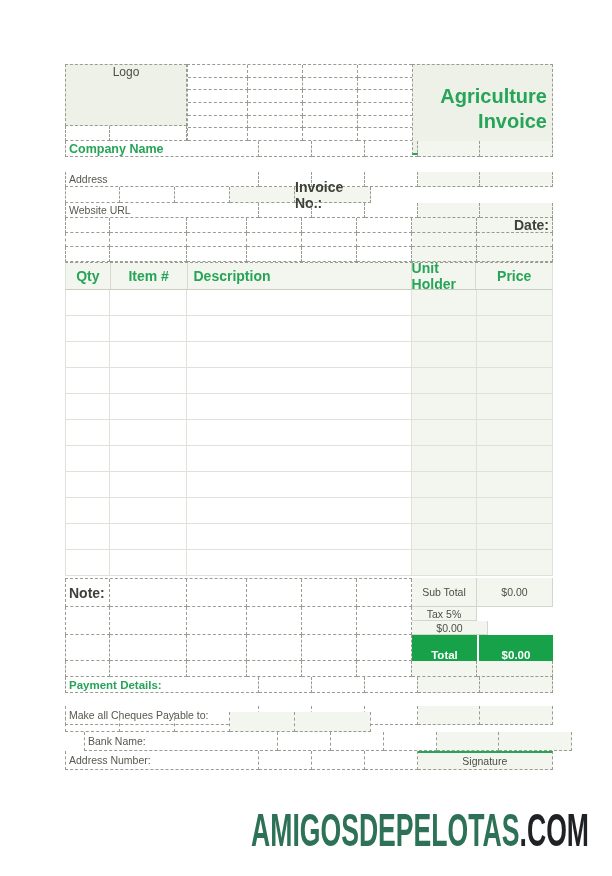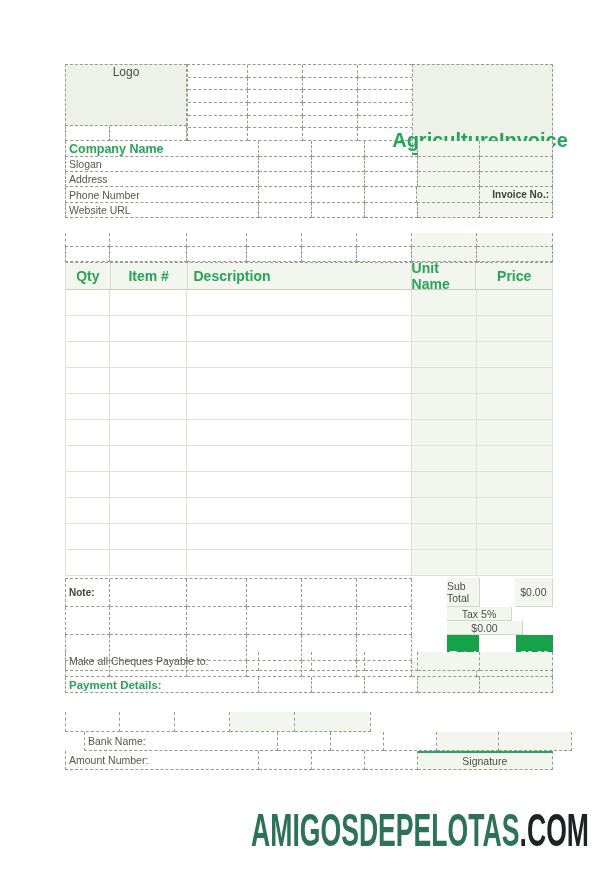--- a/index.html
+++ b/index.html
@@ -18,51 +18,51 @@
         font-family:"Liberation Sans", sans-serif;overflow:hidden;}
   .abs{position:absolute;box-sizing:border-box;}
   .r{position:absolute;left:65px;width:488px;display:flex;box-sizing:border-box;}
   .c{box-sizing:border-box;border-right:1px dashed var(--dash);border-bottom:1px dashed var(--dash);
      height:100%;display:flex;align-items:center;}
   .r .c:first-child{border-left:1px dashed var(--dash);}
   .wA{width:45px}.wB{width:77px}.wC{width:60px}.wD{width:55px}.wE{width:55px}.wF{width:55px}
   .wG{width:65px}.wH{width:76px}.wLab{width:202px}.wDesc{width:225px}.wGH{width:141px}
   .tint{background:var(--tint);}
   .lbl{font-size:10.5px;color:var(--txt);padding-left:3px;white-space:nowrap;}
-  .boldlbl{font-size:10px;font-weight:bold;color:var(--dark);}
+  .boldlbl{font-size:14px;font-weight:bold;color:var(--dark);}
   .rt{justify-content:flex-end;padding-right:3px;}
   
   .logo-box{left:65px;top:64px;width:122px;height:62px;background:var(--boxtint);
             border:1px dashed var(--dash);display:flex;align-items:flex-start;justify-content:center;
             font-size:12px;color:#4b4e47;}
   .mid-grid{left:187px;top:64px;width:225px;height:77px;display:grid;
             grid-template-columns:60px 55px 55px 55px;grid-template-rows:repeat(6,1fr);
             border-left:1px dashed var(--dash);border-top:1px dashed var(--dash);}
   .mid-grid div{border-right:1px dashed var(--dash);border-bottom:1px dashed var(--dash);}
   .title-box{left:412px;top:64px;width:141px;height:91px;background:var(--boxtint);
              border:1px dashed var(--dash);border-bottom:2px solid var(--green);
-             display:flex;flex-direction:row;justify-content:center;align-items:flex-end;
+             display:flex;flex-direction:column;justify-content:center;align-items:flex-end;
              padding-right:5px;color:var(--green);font-weight:bold;font-size:20px;line-height:25px;}
   .company-name{font-size:12.5px;font-weight:bold;color:var(--green);padding-left:3px;white-space:nowrap;}
   
   .thead{left:65px;top:262px;width:488px;height:28px;display:flex;background:var(--tint);
          border-top:1px dashed var(--dash);border-bottom:1px solid var(--hline);
          border-left:1px solid var(--line);border-right:1px solid var(--line);}
   .th{display:flex;align-items:center;justify-content:center;height:100%;box-sizing:border-box;
       border-right:1px solid #d6dacf;color:var(--green);font-weight:bold;font-size:14px;}
   .th:last-child{border-right:none;}
   .th.left{justify-content:flex-start;padding-left:6px;}
   .brow{position:absolute;left:65px;width:488px;height:26px;display:flex;box-sizing:border-box;}
   .bc{box-sizing:border-box;height:100%;border-right:1px solid var(--line);border-bottom:1px solid var(--line);}
   .brow .bc:first-child{border-left:1px solid var(--line);}
   
   .trow{position:absolute;left:412px;width:141px;display:flex;box-sizing:border-box;}
   .tcell{box-sizing:border-box;height:100%;display:flex;align-items:center;justify-content:center;
          background:var(--tint);border-bottom:1px solid #d2d7cc;border-right:1px solid #d2d7cc;
-         font-size:10.5px;color:#4b4e46;margin-left:35px;}
+         font-size:10.5px;color:#4b4e46;}
   .total-row .tcell{background:var(--total-green);color:#ffffff;font-weight:bold;font-size:11.5px;
                     border-bottom:none;border-right:none;}
   .total-row .tcell.val{border-left:2px solid #ffffff;}
   .green-bold{font-size:11.5px;font-weight:bold;color:var(--green);padding-left:3px;white-space:nowrap;}
   .sig-cell{border-top:2px solid var(--green);justify-content:center;font-size:10.5px;color:#4b4e46;}
   .footer-svg{left:251px;top:804px;}
 </style>
 </head>
 <body>
 
@@ -113,66 +113,65 @@
     <div class="c wLab">
         <span class="company-name">Company Name</span>
       </div>
     <div class="c wD"></div>
       <div class="c wE"></div>
       <div class="c wF"></div>
     <div class="c wG tint"></div>
       <div class="c wH tint"></div>
   </div>
 
-  <div class="r" style="top:157px;height:15px;">
-    <div class="c wLab">
-        <span class="lbl">Slogan</span>
-      </div>
-    <div class="c wD"></div>
-      <div class="c wE"></div>
-      <div class="c wF"></div>
-    <div class="c wG tint"></div>
-      <div class="c wH tint"></div>
-  </div>
 
   <div class="r" style="top:172px;height:15px;">
     <div class="c wLab">
         <span class="lbl">Address</span>
       </div>
     <div class="c wD"></div>
       <div class="c wE"></div>
       <div class="c wF"></div>
     <div class="c wG tint"></div>
       <div class="c wH tint"></div>
   </div>
 
   <div class="r" style="top:187px;height:16px;">
-    <div class="c wLab">
-        <span class="lbl">Phone Number</span>
-      </div>
     <div class="c wD"></div>
       <div class="c wE"></div>
       <div class="c wF"></div>
     <div class="c wG tint"></div>
     <div class="c wH tint rt">
         <span class="boldlbl">Invoice No.:</span>
       </div>
   </div>
 
   <div class="r" style="top:203px;height:15px;">
     <div class="c wLab">
         <span class="lbl">Website URL</span>
       </div>
     <div class="c wD"></div>
       <div class="c wE"></div>
       <div class="c wF"></div>
     <div class="c wG tint"></div>
       <div class="c wH tint"></div>
   </div>
 
+  <div class="r" style="top:218px;height:15px;">
+    <div class="c wA"></div>
+      <div class="c wB"></div>
+      <div class="c wC"></div>
+    <div class="c wD"></div>
+      <div class="c wE"></div>
+      <div class="c wF"></div>
+    <div class="c wG tint"></div>
+    <div class="c wH tint rt">
+        <span class="boldlbl">Date:</span>
+      </div>
+  </div>
 
   <div class="r" style="top:233px;height:14px;">
     <div class="c wA"></div>
       <div class="c wB"></div>
       <div class="c wC"></div>
     <div class="c wD"></div>
       <div class="c wE"></div>
       <div class="c wF"></div>
     <div class="c wG tint"></div>
       <div class="c wH tint"></div>
@@ -186,21 +185,21 @@
       <div class="c wE"></div>
       <div class="c wF"></div>
     <div class="c wG tint"></div>
       <div class="c wH tint"></div>
   </div>
 
   <div class="abs thead">
     <div class="th wA">Qty</div>
     <div class="th wB">Item #</div>
     <div class="th wDesc left">Description</div>
-    <div class="th wG">Unit Name</div>
+    <div class="th wG">Unit Holder</div>
     <div class="th wH">Price</div>
   </div>
 
   <div class="brow" style="top:290px">
       <div class="bc wA"></div>
       <div class="bc wB"></div>
       <div class="bc wDesc"></div>
       <div class="bc wG tint"></div>
       <div class="bc wH tint"></div>
     </div>
@@ -330,21 +329,21 @@
     <div class="c wLab">
         <span class="green-bold">Payment Details:</span>
       </div>
     <div class="c wD"></div>
       <div class="c wE"></div>
       <div class="c wF"></div>
     <div class="c wG tint"></div>
       <div class="c wH tint"></div>
   </div>
 
-  <div class="r" style="top:652px;height:19px;">
+  <div class="r" style="top:706px;height:19px;">
     <div class="c wLab">
         <span class="lbl">Make all Cheques Payable to:</span>
       </div>
     <div class="c wD"></div>
       <div class="c wE"></div>
       <div class="c wF"></div>
     <div class="c wG tint"></div>
       <div class="c wH tint"></div>
   </div>
 
@@ -362,21 +361,21 @@
       </div>
     <div class="c wD"></div>
       <div class="c wE"></div>
       <div class="c wF"></div>
     <div class="c wG tint"></div>
       <div class="c wH tint"></div>
   </div>
 
   <div class="r" style="top:751px;height:19px;">
     <div class="c wLab">
-        <span class="lbl">Amount Number:</span>
+        <span class="lbl">Address Number:</span>
       </div>
     <div class="c wD"></div>
       <div class="c wE"></div>
       <div class="c wF"></div>
     <div class="c wGH tint sig-cell">
       <span>Signature</span>
     </div>
   </div>
 
   <svg class="abs footer-svg" width="350" height="52">

